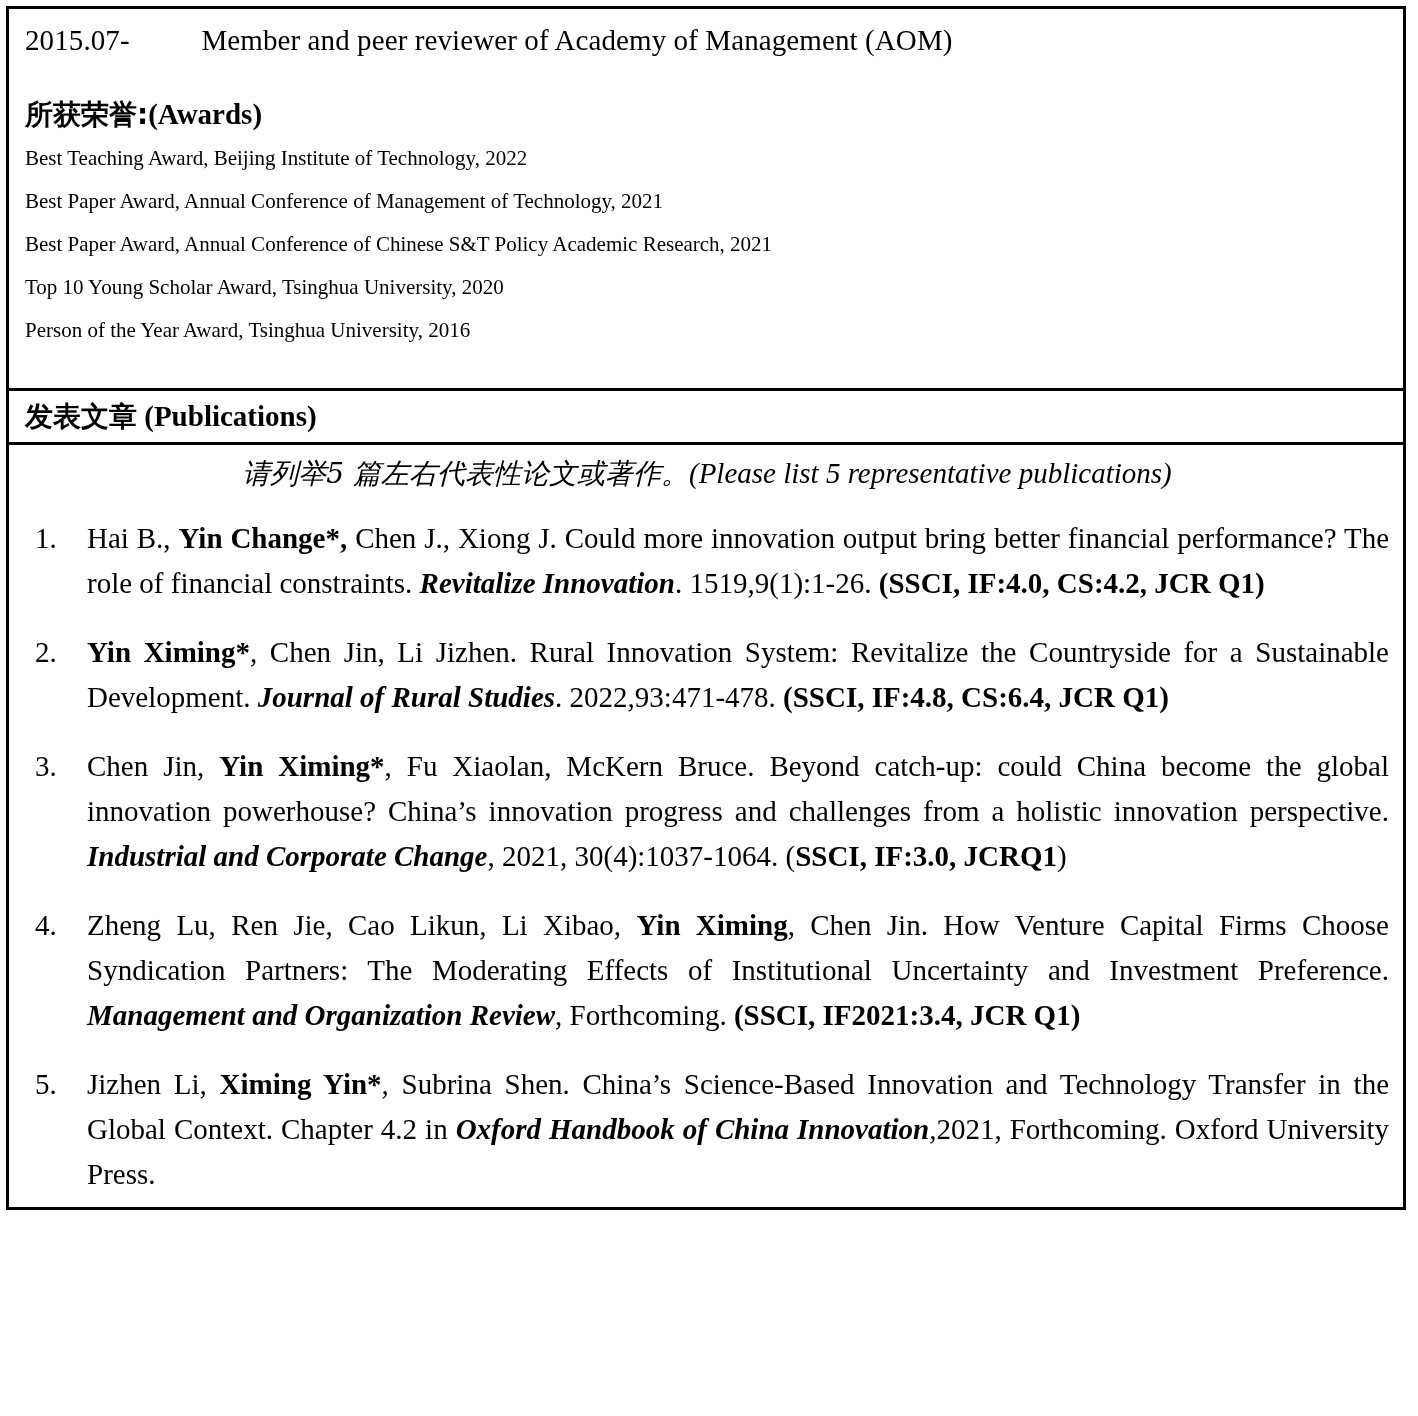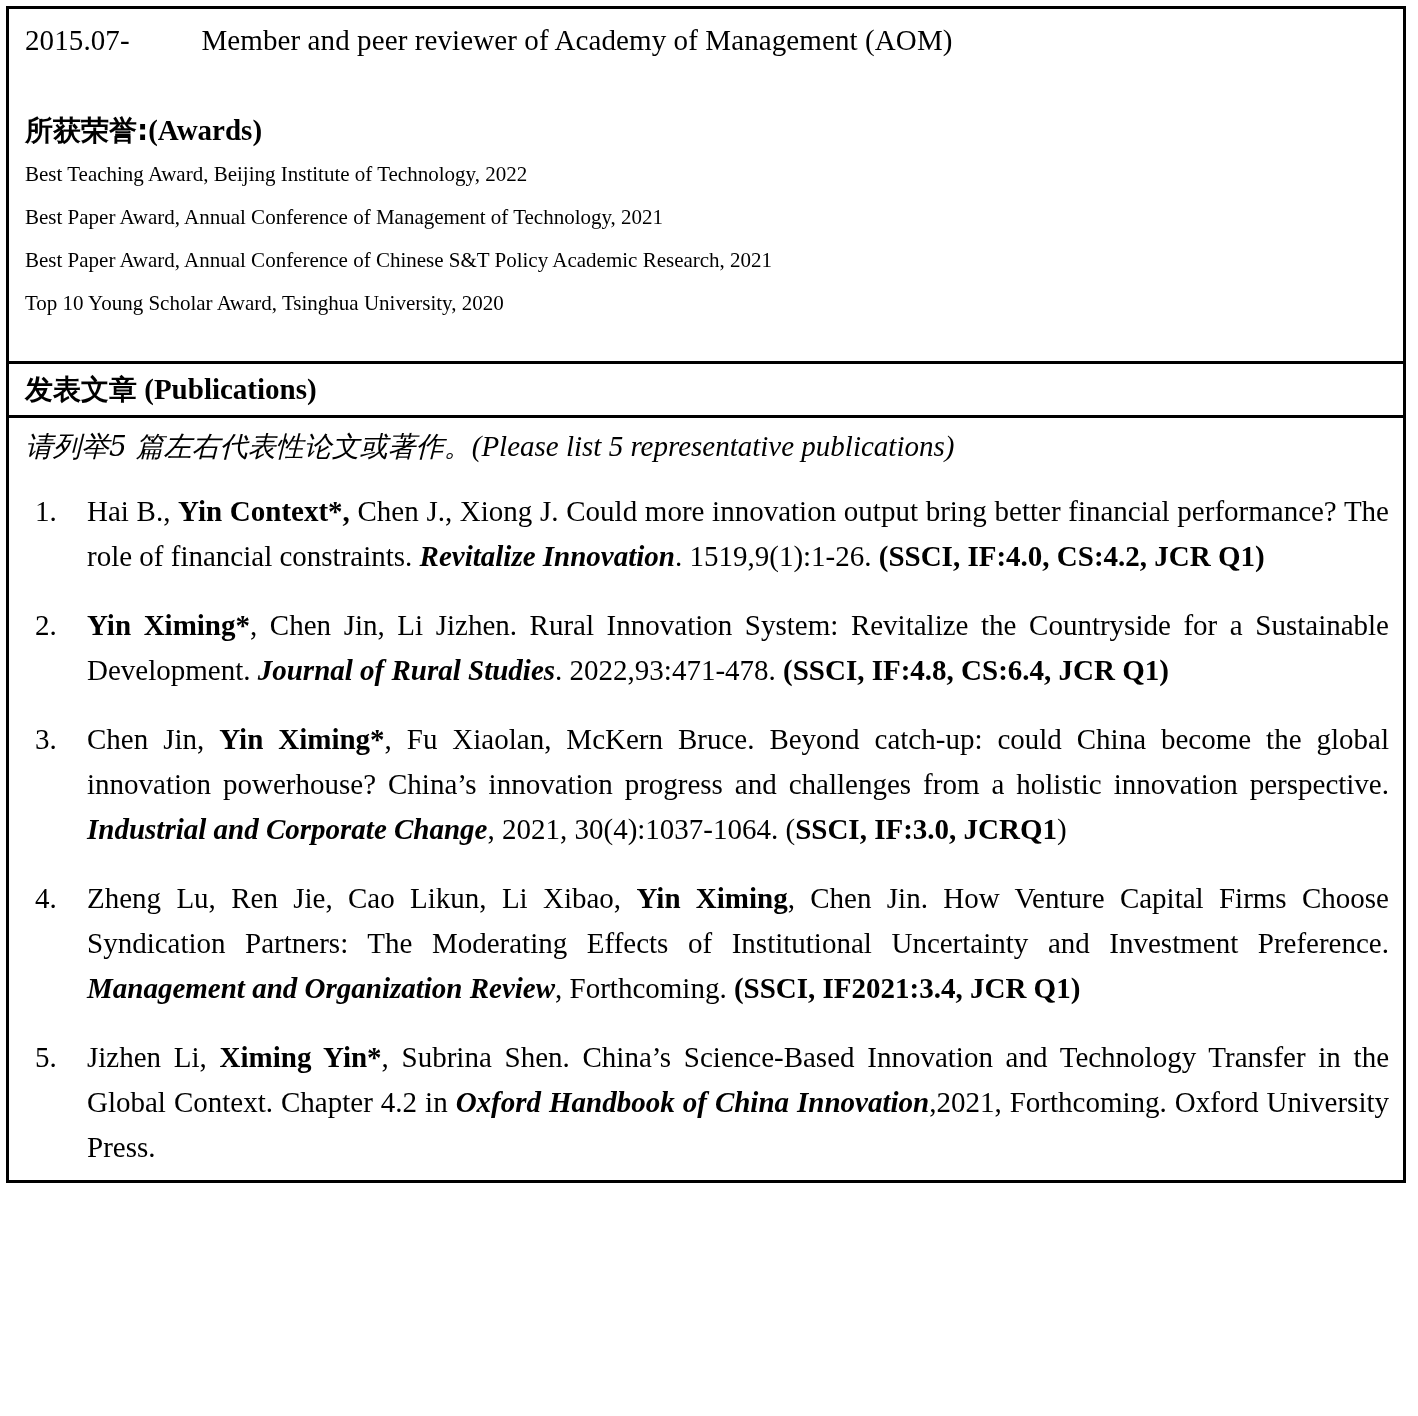--- a/index.html
+++ b/index.html
@@ -61,21 +61,21 @@
   }
 
   .gap-line {
     height: 30px;
   }
 
   .awards-heading {
     font-size: 29px;
     line-height: 44px;
     font-weight: bold;
-    margin-top: 16px;
+    margin-top: 0;
   }
   .awards-heading .cjk {
     font-family: "DejaVu Sans", "Liberation Sans", sans-serif;
     font-weight: bold;
     font-size: 28px;
   }
 
   .award-item {
     font-size: 21px;
     line-height: 43px;
@@ -103,20 +103,21 @@
   .pub-body {
     padding-top: 6px;
     padding-bottom: 10px;
   }
 
   .pub-instruction {
     font-size: 29px;
     line-height: 44px;
     font-style: italic;
     margin-bottom: 6px;
+    text-align: center;
   }
   .pub-instruction .cjk {
     font-family: "DejaVu Serif", "Liberation Serif", serif;
     font-style: italic;
     font-size: 28px;
   }
 
   .pub-list {
     margin: 0;
     padding: 0;
@@ -161,34 +162,35 @@
       <div class="service-line"><span>2015.07-</span>		<span>Member and peer reviewer of Academy of Management (AOM)</span></div>
 
       <div class="gap-line"></div>
 
       <div class="awards-heading"><span class="cjk">所获荣誉:</span><span>(Awards)</span></div>
 
       <div class="award-item">Best Teaching Award, Beijing Institute of Technology, 2022</div>
       <div class="award-item">Best Paper Award, Annual Conference of Management of Technology, 2021</div>
       <div class="award-item">Best Paper Award, Annual Conference of Chinese S&amp;T Policy Academic Research, 2021</div>
       <div class="award-item">Top 10 Young Scholar Award, Tsinghua University, 2020</div>
+      <div class="award-item">Person of the Year Award, Tsinghua University, 2016</div>
 
       <div class="sec-service-bottom-gap"></div>
     </div>
 
     <div class="row row-divider-top cell-pad pub-header"><span class="cjk">发表文章</span>&nbsp;<span>(Publications)</span></div>
 
     <div class="row row-divider-top cell-pad pub-body">
 
       <div class="pub-instruction"><span class="cjk">请列举5 篇左右代表性论文或著作。</span><span>(Please list 5 representative publications)</span></div>
 
       <ol class="pub-list">
 
         <li class="pub-item">
-          <span class="pub-num">1.</span><span>Hai B., </span><b>Yin Context*,</b><span> Chen J., Xiong J. Could more innovation output bring better financial performance? The role of financial constraints. </span><span class="bi">Revitalize Innovation</span><span>. 1519,9(1):1-26. </span><b>(SSCI, IF:4.0, CS:4.2, JCR Q1)</b><span></span>
+          <span class="pub-num">1.</span><span>Hai B., </span><b>Yin Change*,</b><span> Chen J., Xiong J. Could more innovation output bring better financial performance? The role of financial constraints. </span><span class="bi">Revitalize Innovation</span><span>. 1519,9(1):1-26. </span><b>(SSCI, IF:4.0, CS:4.2, JCR Q1)</b><span></span>
         </li>
 
         <li class="pub-item">
           <span class="pub-num">2.</span><span></span><b>Yin Ximing*</b><span>, Chen Jin, Li Jizhen. Rural Innovation System: Revitalize the Countryside for a Sustainable Development. </span><span class="bi">Journal of Rural Studies</span><span>. 2022,93:471-478. </span><b>(SSCI, IF:4.8, CS:6.4, JCR Q1)</b><span></span>
         </li>
 
         <li class="pub-item">
           <span class="pub-num">3.</span><span>Chen Jin, </span><b>Yin Ximing*</b><span>, Fu Xiaolan, McKern Bruce. Beyond catch-up: could China become the global innovation powerhouse? China’s innovation progress and challenges from a holistic innovation perspective. </span><span class="bi">Industrial and Corporate Change</span><span>, 2021, 30(4):1037-1064. (</span><b>SSCI, IF:3.0, JCRQ1</b><span>)</span>
         </li>
 

